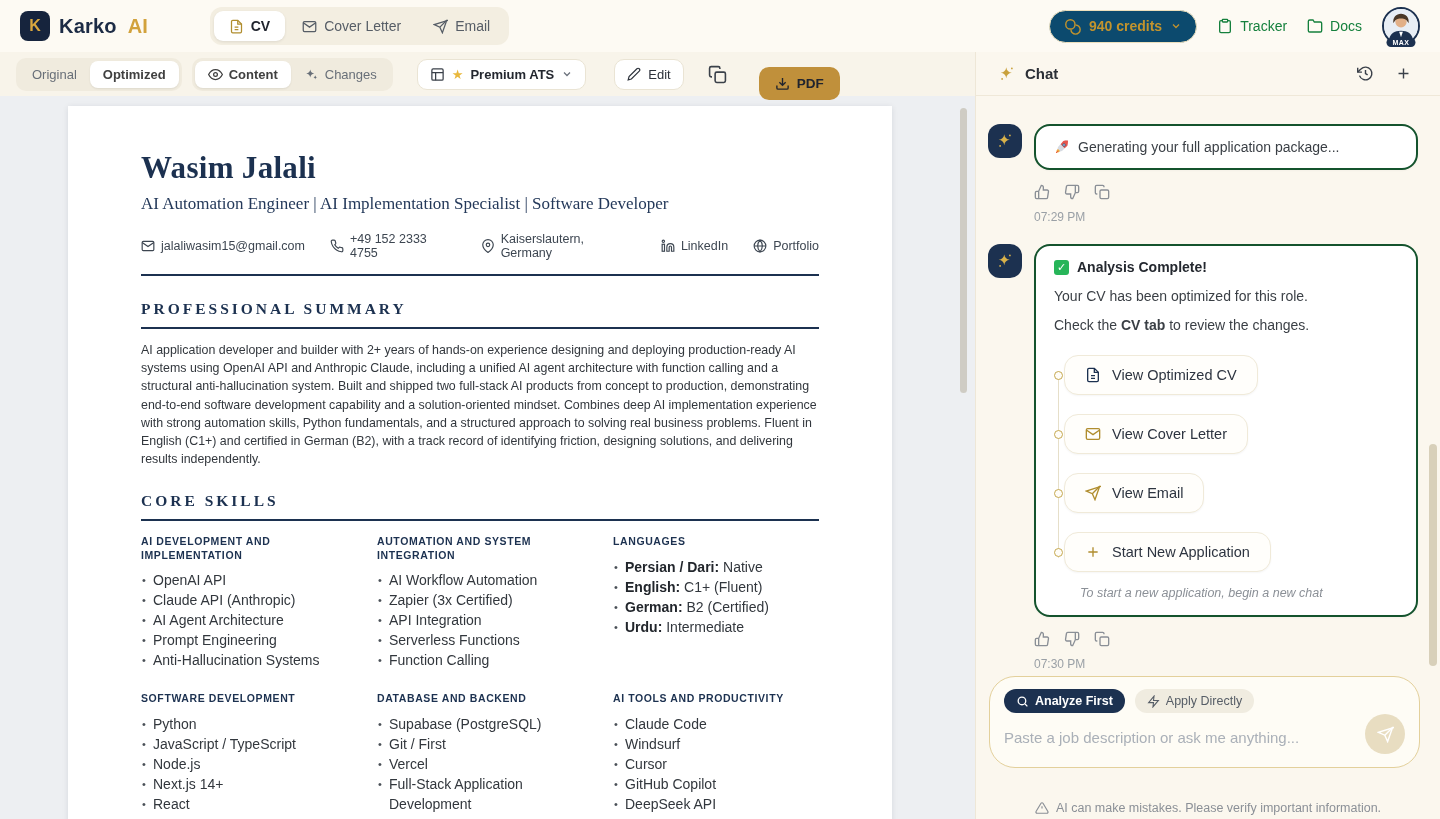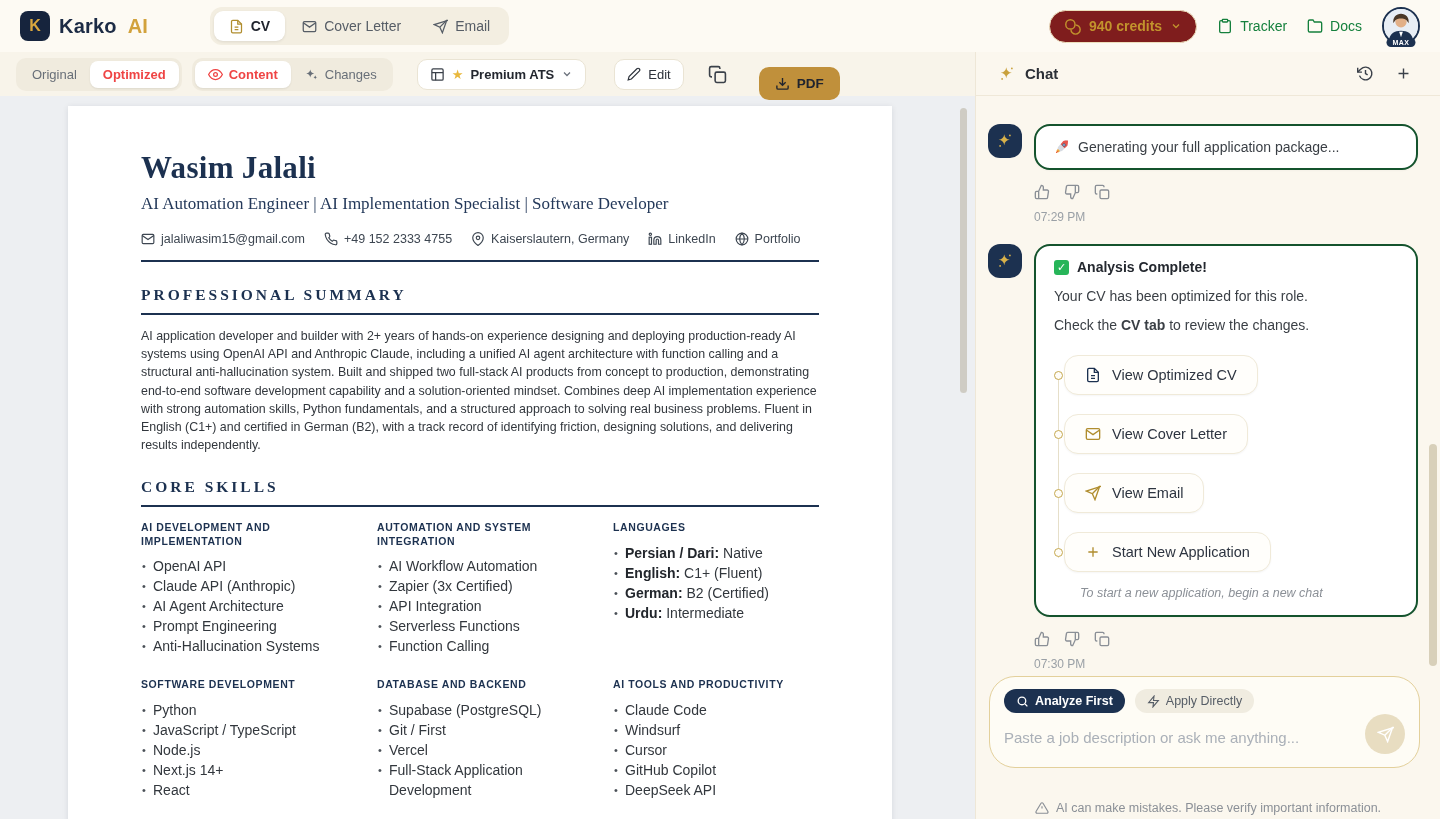--- a/index.html
+++ b/index.html
@@ -9,48 +9,48 @@
   .navbar { position:absolute; top:0; left:0; width:1440px; height:52px; background:#fdfaf3; display:flex; align-items:center; padding:0 20px; z-index:30; }
   .brand { display:flex; align-items:center; gap:9px; }
   .logo-square { width:30px; height:30px; border-radius:8px; background:#16243d; color:#d9a73e; font-weight:bold; font-size:16px; display:flex; align-items:center; justify-content:center; }
   .brand-name { font-size:20px; font-weight:bold; color:#1c2b45; letter-spacing:.2px; }
   .brand-ai { font-size:20px; font-weight:bold; color:#d2a23c; margin-left:2px; }
   .doc-tabs { display:flex; background:#f3eee1; border-radius:12px; padding:4px; margin-left:62px; gap:2px; }
   .doc-tab { display:flex; align-items:center; gap:7px; border:none; background:transparent; font-family:inherit; font-size:14px; color:#565d66; padding:7px 15px; border-radius:9px; cursor:pointer; }
   .doc-tab.active { background:#ffffff; color:#20242e; font-weight:bold; box-shadow:0 1px 3px rgba(0,0,0,.09); }
   .doc-tab .ic { display:flex; }
   .nav-right { margin-left:auto; display:flex; align-items:center; gap:20px; }
-  .credits-pill { display:flex; align-items:center; gap:8px; border:1px solid #ecdfbc; background:#7f1d1d; border-radius:999px; padding:7px 14px; cursor:pointer; }
+  .credits-pill { display:flex; align-items:center; gap:8px; border:1px solid #ecdfbc; background:#0c4a6e; border-radius:999px; padding:7px 14px; cursor:pointer; }
   .credits-pill span { color:#c2932d; font-weight:bold; font-size:14px; }
   .nav-link { display:flex; align-items:center; gap:7px; background:none; border:none; font-family:inherit; font-size:14px; color:#15803d; cursor:pointer; }
   .avatar-wrap { position:relative; width:38px; height:38px; }
   .avatar-ring { width:38px; height:38px; border-radius:50%; border:2px solid #1c3150; overflow:hidden; background:#dfe7f0; }
   .avatar-badge { position:absolute; bottom:-2px; left:50%; transform:translateX(-50%); background:#1c3150; color:#fff; font-size:7px; font-weight:bold; padding:1px 6px; border-radius:6px; letter-spacing:.5px; }
 
   
   .left-pane { position:absolute; top:52px; left:0; width:975px; height:767px; background:#edeff2; }
   .toolbar { height:44px; background:#f8f4ea; display:flex; align-items:center; gap:10px; padding:0 16px; }
   .seg-group { display:flex; background:#f0ebde; border-radius:10px; padding:3px; align-items:center; }
   .seg { display:flex; align-items:center; gap:6px; border:none; background:transparent; font-family:inherit; font-size:13px; color:#686f78; padding:6px 13px; border-radius:8px; cursor:pointer; }
-  .seg.active { background:#ffffff; color:#ef4444; font-weight:bold; box-shadow:0 1px 2px rgba(0,0,0,.08); }
+  .seg.active { background:#ffffff; color:#404040; font-weight:bold; box-shadow:0 1px 2px rgba(0,0,0,.08); }
   .tool-pill { display:flex; align-items:center; gap:7px; background:#ffffff; border:1px solid #eae4d4; border-radius:10px; font-family:inherit; font-size:13px; color:#23272f; padding:7px 12px; cursor:pointer; font-weight:bold; }
   .tool-pill.light { font-weight:normal; color:#2c313a; }
   .icon-btn { background:none; border:none; cursor:pointer; display:flex; padding:6px; color:#3a4049; }
   .pdf-btn { display:flex; align-items:center; gap:7px; background:#c0903b; border:none; border-radius:10px; font-family:inherit; font-size:13.5px; font-weight:bold; color:#20242e; padding:9px 16px; cursor:pointer;margin-top:18px; }
   .star { color:#e9b83c; font-size:13px; }
 
   .viewer { position:relative; height:723px; overflow:hidden; }
   .page { position:absolute; left:68px; top:10px; width:824px; height:740px; background:#ffffff; box-shadow:0 1px 6px rgba(20,30,50,.10); padding:44px 73px 0 73px; }
   .pane-scrollbar { position:absolute; right:8px; top:12px; width:7px; height:285px; background:#cfccc4; border-radius:4px; }
 
   
   .resume { font-family:"Liberation Serif","DejaVu Serif",serif; color:#1c3150; }
   .r-name { font-size:31px; font-weight:bold; color:#1c3150; letter-spacing:.3px; }
   .r-title { font-size:17px; color:#24395a; margin-top:8px; }
-  .r-contacts { display:flex; gap:19px; margin-top:18px; font-family:"Liberation Sans","DejaVu Sans",sans-serif; font-size:12.5px; color:#3d4651; align-items:center; }
+  .r-contacts { display:flex; gap:25px; margin-top:18px; font-family:"Liberation Sans","DejaVu Sans",sans-serif; font-size:12.5px; color:#3d4651; align-items:center; }
   .r-contact { display:flex; align-items:center; gap:6px; }
   .r-contact svg { color:#3d4651; }
   .r-rule { border:none; border-top:2px solid #1c3150; margin-top:14px; }
   .r-sec-head { font-size:15.5px; font-weight:bold; letter-spacing:3px; color:#1c3150; margin-top:24px; }
   .r-sec-rule { border:none; border-top:2px solid #1c3150; margin-top:9px; }
   .r-body { font-family:"Liberation Sans","DejaVu Sans",sans-serif; font-size:12.4px; line-height:18.2px; color:#32373d; margin-top:12px; }
   .skills-grid { display:grid; grid-template-columns:1fr 1fr 1fr; column-gap:30px; row-gap:22px; margin-top:14px; font-family:"Liberation Sans","DejaVu Sans",sans-serif; }
   .skill-head { font-size:10.5px; font-weight:bold; letter-spacing:.6px; color:#1c3150; line-height:13.5px; text-transform:uppercase; }
   .skill-list { list-style:none; margin-top:8px; }
   .skill-list li { font-size:14px; color:#32373d; line-height:20px; padding-left:12px; position:relative; }

